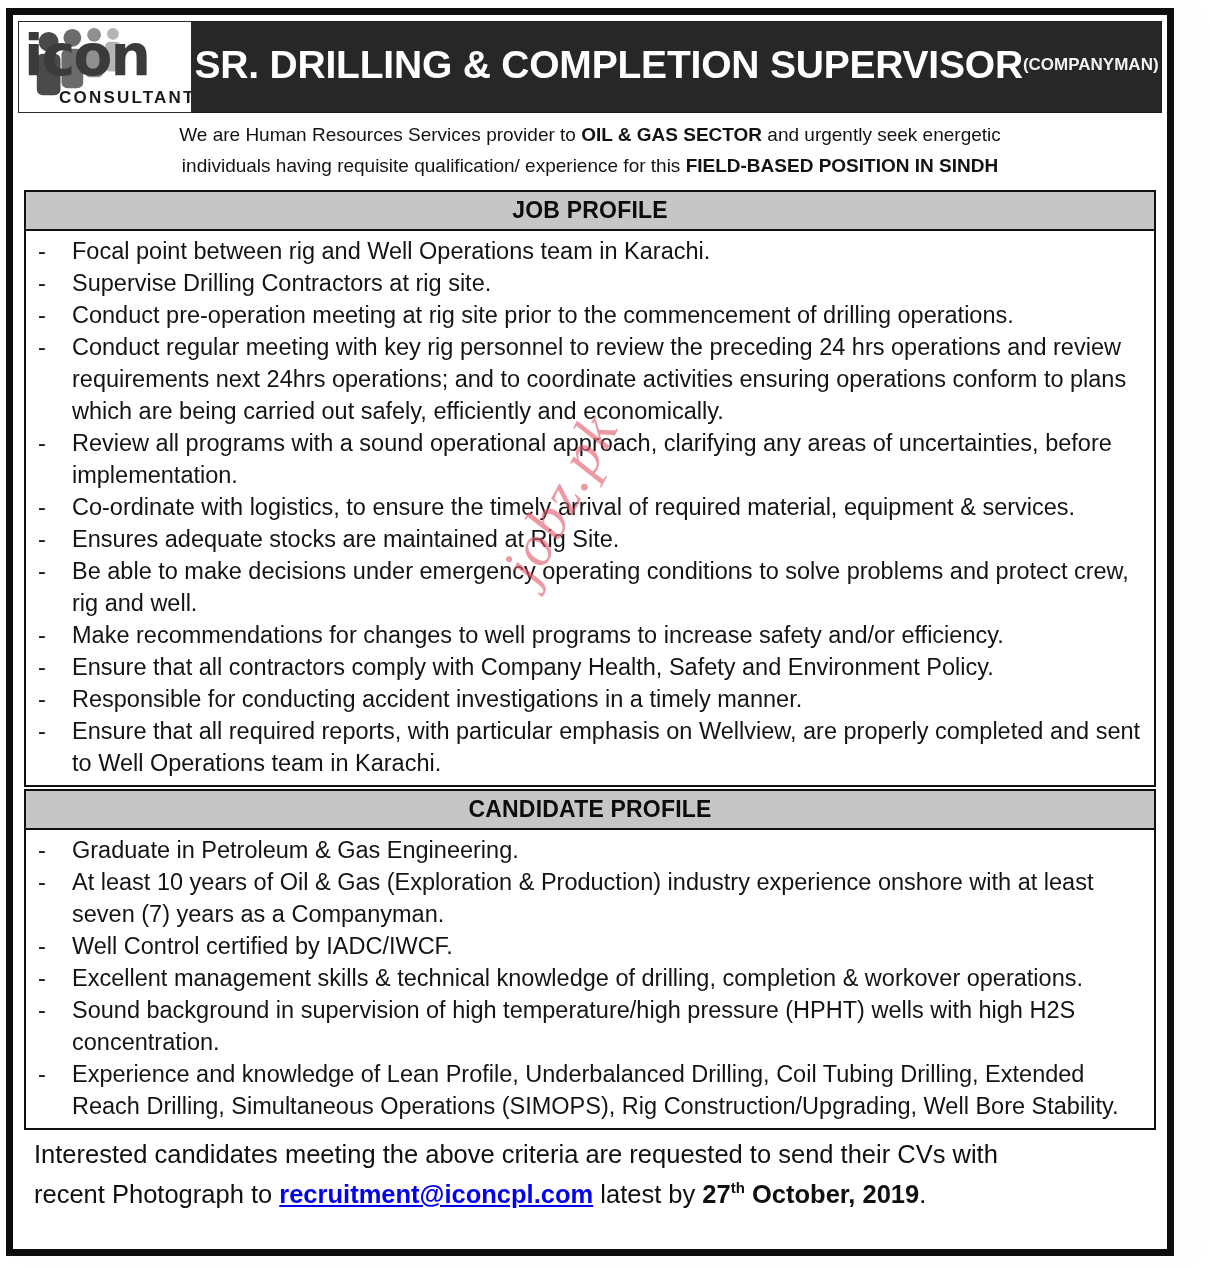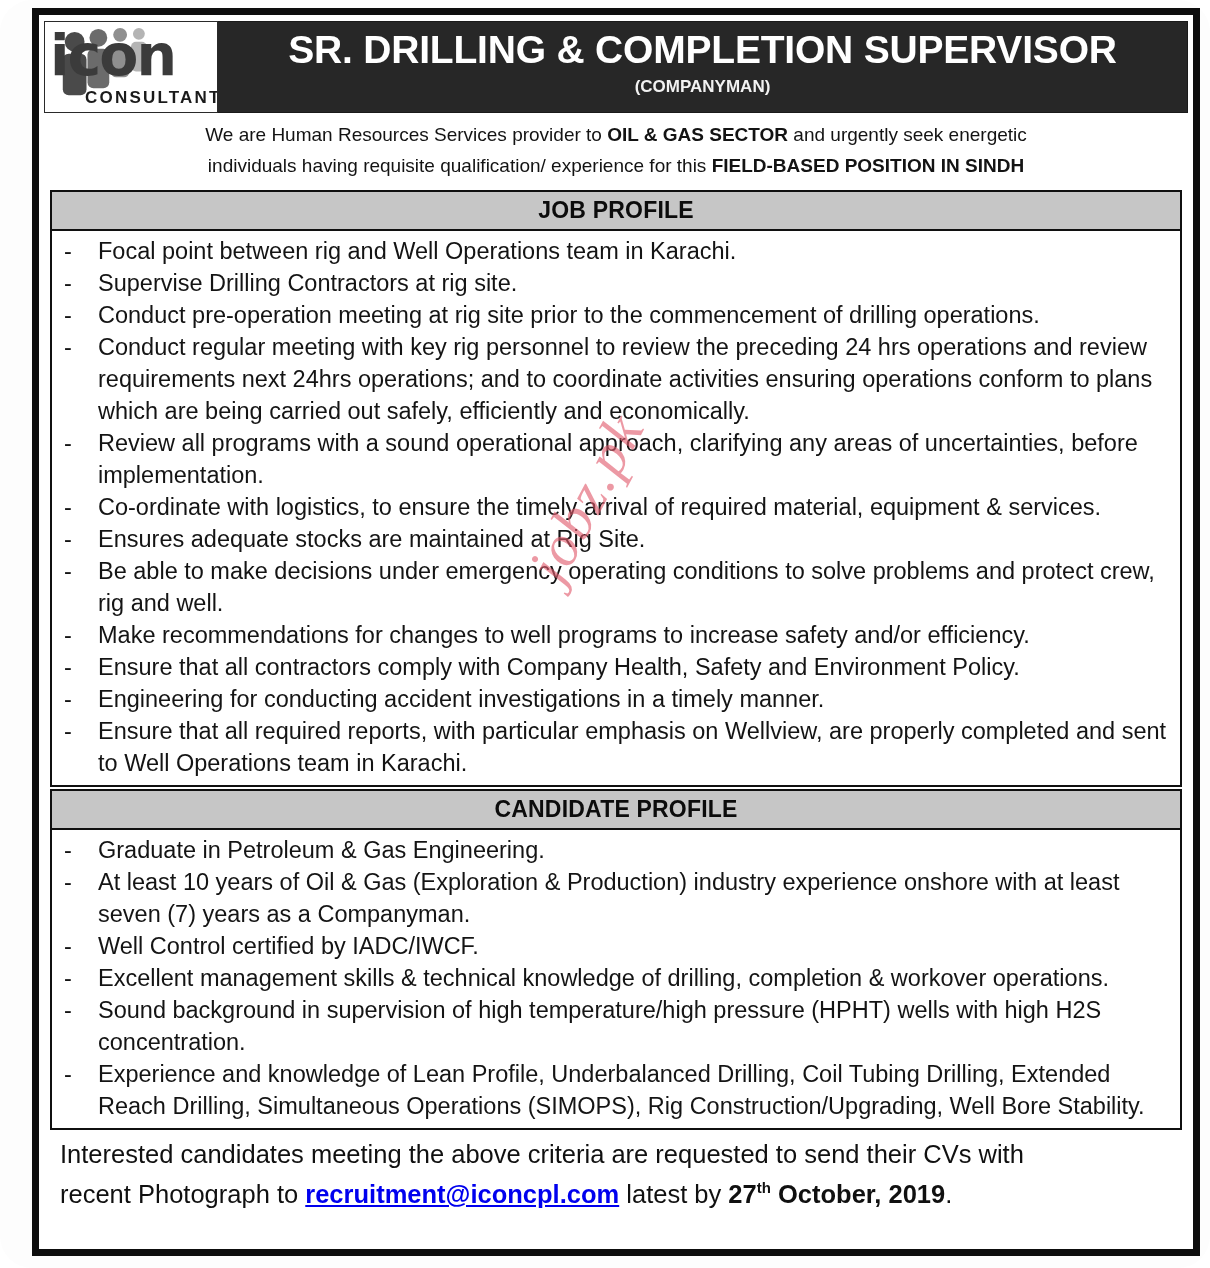--- a/index.html
+++ b/index.html
@@ -14,21 +14,21 @@
     color: #111111;
     overflow: hidden;
   }
 
   .page {
     position: relative;
     width: 1210px;
     height: 1268px;
     background: #fdfdfd;
     box-sizing: border-box;
-    padding: 8px 14px 10px 32px;
+    padding: 8px 14px 10px 6px;
     border-radius: 32px;
   }
 
   
   .ad-frame {
     position: relative;
     box-sizing: border-box;
     width: 1168px;
     height: 1248px;
     border: 7px solid #0d0d0d;
@@ -89,21 +89,21 @@
     letter-spacing: 2.2px;
     color: #1a1a1a;
   }
 
   .title-box {
     flex: 1 1 auto;
     background: #272727;
     border: 1px solid #1a1a1a;
     border-left: none;
     display: flex;
-    flex-direction: column;
+    flex-direction: row;
     justify-content: center;
     align-items: center;
     padding: 2px 0 6px 0;
     box-sizing: border-box;
   }
   .title-main {
     color: #ffffff;
     font-family: "Liberation Sans", sans-serif;
     font-weight: bold;
     font-size: 39px;
@@ -250,21 +250,21 @@
             <li>Focal point between rig and Well Operations team in Karachi.</li>
             <li>Supervise Drilling Contractors at rig site.</li>
             <li>Conduct pre-operation meeting at rig site prior to the commencement of drilling operations.</li>
             <li>Conduct regular meeting with key rig personnel to review the preceding 24 hrs operations and review requirements next 24hrs operations; and to coordinate activities ensuring operations conform to plans which are being carried out safely, efficiently and economically.</li>
             <li>Review all programs with a sound operational approach, clarifying any areas of uncertainties, before implementation.</li>
             <li>Co-ordinate with logistics, to ensure the timely arrival of required material, equipment &amp; services.</li>
             <li>Ensures adequate stocks are maintained at Rig Site.</li>
             <li>Be able to make decisions under emergency operating conditions to solve problems and protect crew, rig and well.</li>
             <li>Make recommendations for changes to well programs to increase safety and/or efficiency.</li>
             <li>Ensure that all contractors comply with Company Health, Safety and Environment Policy.</li>
-            <li>Engineering for conducting accident investigations in a timely manner.</li>
+            <li>Responsible for conducting accident investigations in a timely manner.</li>
             <li>Ensure that all required reports, with particular emphasis on Wellview, are properly completed and sent to Well Operations team in Karachi.</li>
           </ul>
         </div>
       </div>
 
       <div class="section">
         <div class="section-header">CANDIDATE PROFILE</div>
         <div class="section-body">
           <ul class="bullets">
             <li>Graduate in Petroleum &amp; Gas Engineering.</li>

